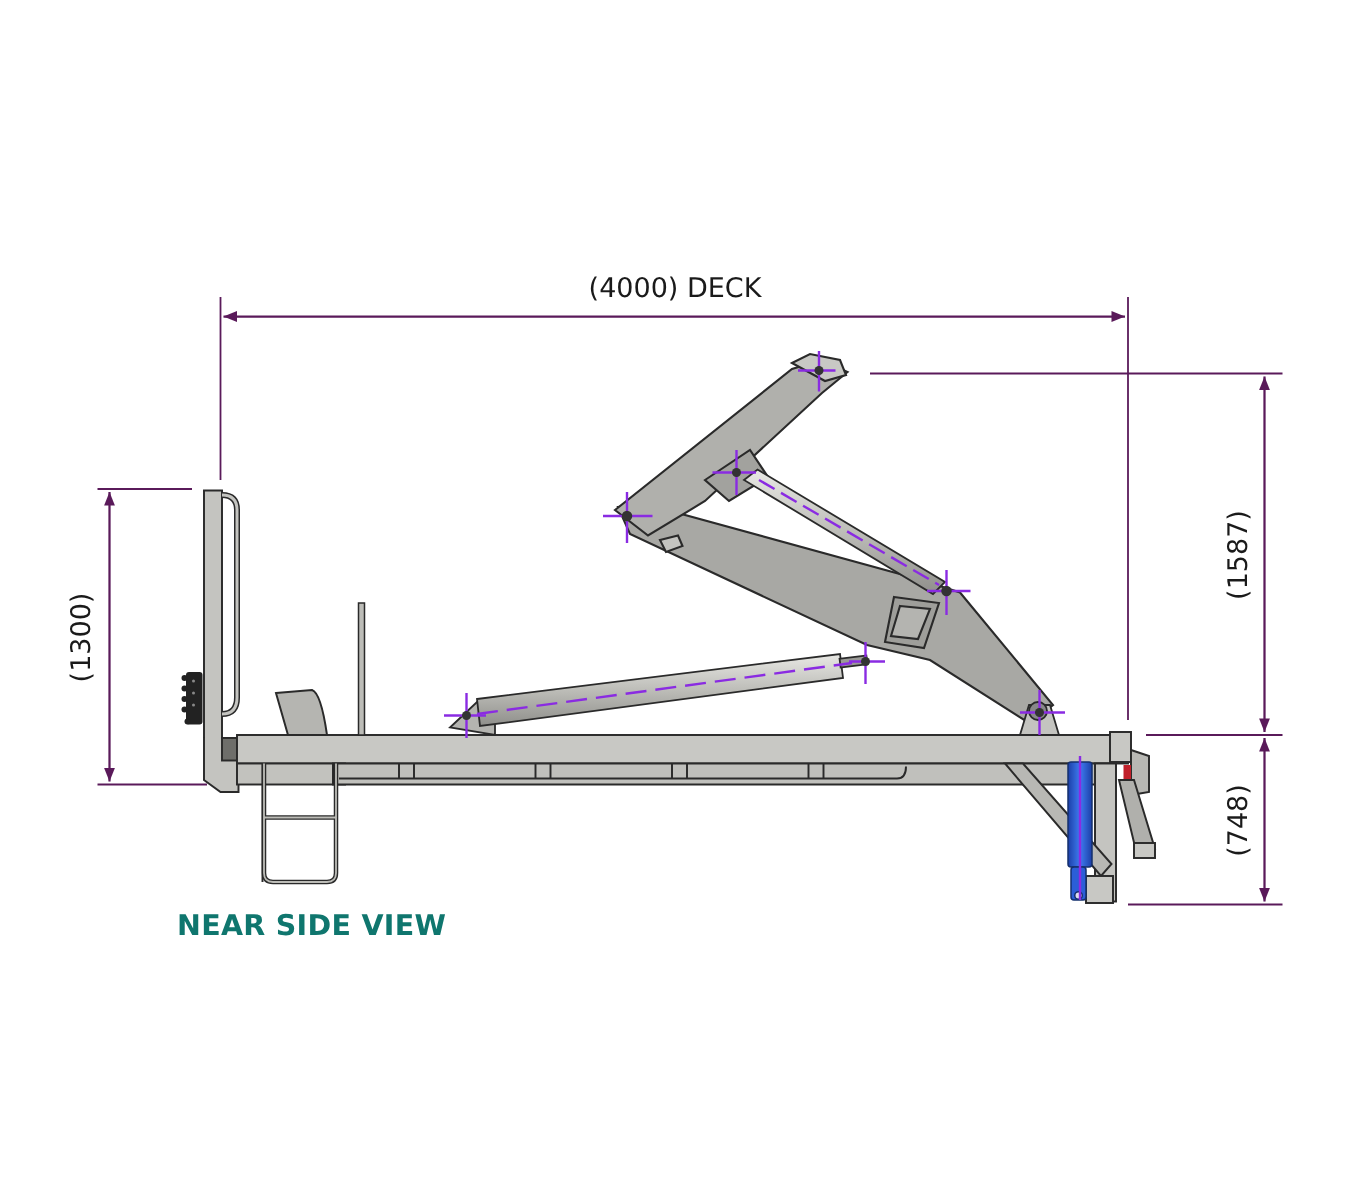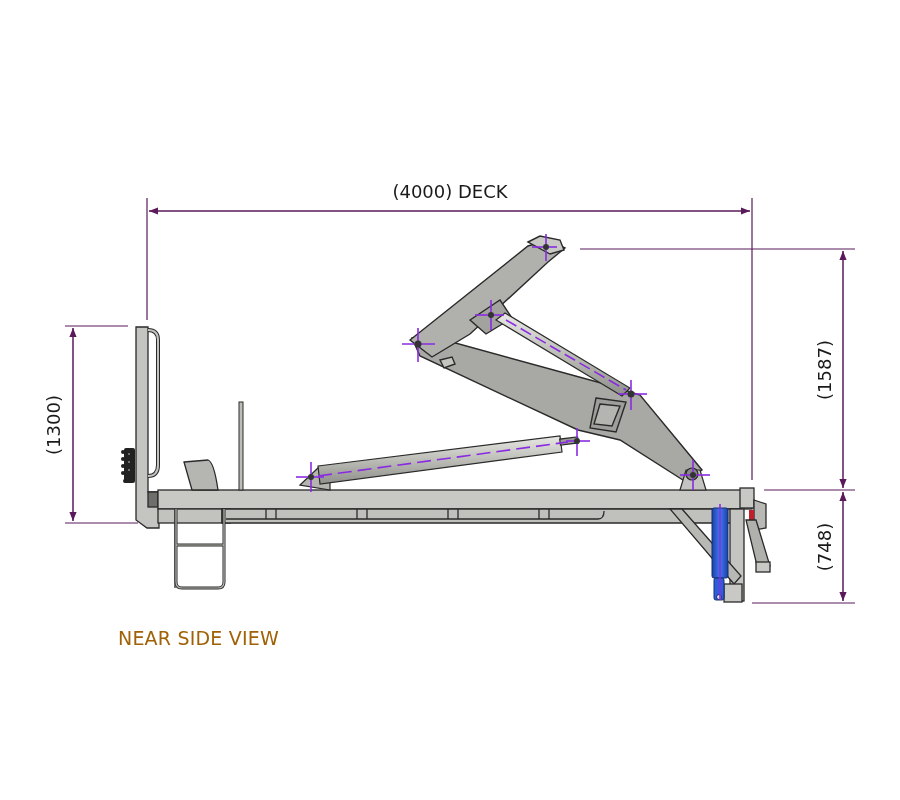--- a/index.html
+++ b/index.html
@@ -1,19 +1,19 @@
 <!DOCTYPE html>
 <html><head>
   <meta charset="utf-8">
   <style>
     html, body { margin: 0; padding: 0; background: #ffffff; }
     body { width: 900px; height: 800px; position: relative; overflow: hidden; font-family: "DejaVu Sans", sans-serif; }
     #drawing { position: absolute; left: 0; top: 0; width: 900px; height: 800px; }
     .dim-text { font-family: "DejaVu Sans", sans-serif; font-size: 18px; fill: #1a1a1a; }
-    .view-title { position: absolute; left: 118px; top: 627px; font-family: "DejaVu Sans", sans-serif; font-weight: normal; font-size: 19px; color: #a16207; letter-spacing: 0.2px; }
+    .view-title { position: absolute; left: 118px; top: 606px; font-family: "DejaVu Sans", sans-serif; font-weight: bold; font-size: 19px; color: #0f766e; letter-spacing: 0.2px; }
   </style>
 </head>
 <body>
 
 <svg id="drawing" viewBox="0 0 900 800" xmlns="http://www.w3.org/2000/svg">
   <defs>
     <marker id="arr" viewBox="0 0 10 10" refX="10" refY="5" markerWidth="10" markerHeight="6" orient="auto-start-reverse">
       <path d="M0,1 L10,5 L0,9 Z" fill="#5a1a5a"></path>
     </marker>
     <linearGradient id="cyl" x1="0" y1="0" x2="0" y2="1">

